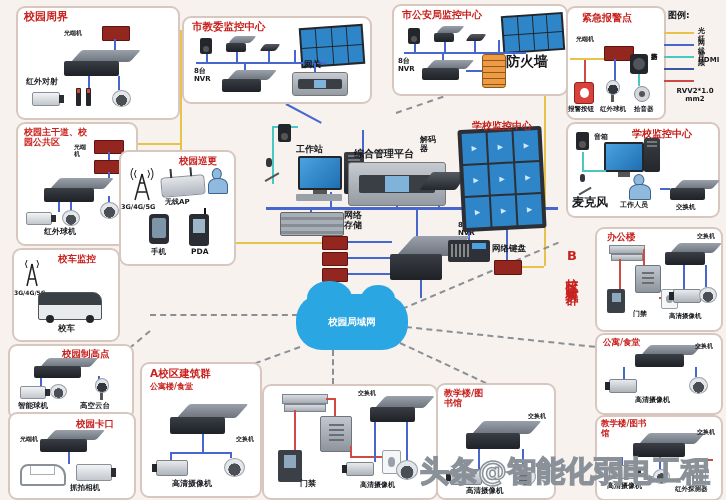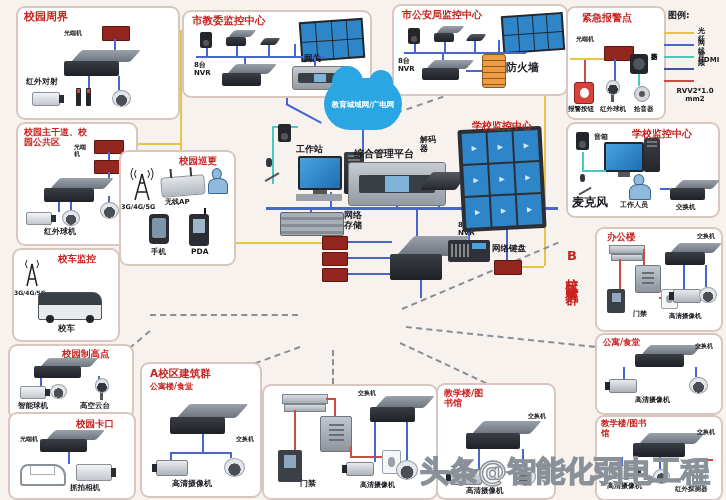--- a/index.html
+++ b/index.html
@@ -160,21 +160,21 @@
       </span>
     <span class="lb" style="left:8px;top:70px;font-size:8px">红外对射</span>
     <i class="w cb" style="left:70px;top:68px;width:2px;height:14px"></i>
     <i class="w cb" style="left:100px;top:68px;width:2px;height:14px"></i>
     <span class="bullet" style="left:14px;top:84px;width:26px;height:12px"></span>
     <span class="irbeam" style="left:58px;top:80px;width:5px;height:18px"></span>
     <span class="irbeam" style="left:68px;top:80px;width:5px;height:18px"></span>
     <span class="dome" style="left:94px;top:82px;width:17px;height:15px"></span>
   </div>
 
-  <div class="bx" style="left:182px;top:10px;width:186px;height:84px">
+  <div class="bx" style="left:182px;top:16px;width:186px;height:84px">
     <span class="lb rt" style="left:8px;top:3px;font-size:10.5px">市教委监控中心</span>
     <span class="spk" style="left:16px;top:20px;width:12px;height:16px"></span>
     <span class="iso" style="left:42px;top:18px;width:24px;height:16px">
         <b class="t"></b>
         <b class="f"></b>
       </span>
     <span class="flat" style="left:78px;top:26px;width:16px;height:7px"></span>
     <span class="tvs" style="left:116px;top:8px;width:60px;height:36px">
         <b></b>
         <b></b>
@@ -225,21 +225,21 @@
     <i class="w cb" style="left:80px;top:35px;width:2px;height:11px"></i>
     <i class="w cb" style="left:104px;top:34px;width:2px;height:12px"></i>
     <span class="lb" style="left:4px;top:52px;width:24px;font-size:7px">8台NVR</span>
     <span class="iso" style="left:28px;top:54px;width:44px;height:20px">
         <b class="t"></b>
         <b class="f"></b>
       </span>
     <i class="w cb" style="left:48px;top:48px;width:2px;height:6px"></i>
     <i class="w cb" style="left:72px;top:64px;width:16px;height:2px"></i>
     <span class="fw" style="left:88px;top:48px;width:22px;height:32px"></span>
-    <span class="lb" style="left:112px;top:56px;font-size:11px">防火墙</span>
+    <span class="lb" style="left:112px;top:48px;font-size:14px">防火墙</span>
   </div>
 
   <div class="bx" style="left:566px;top:6px;width:96px;height:110px">
     <span class="lb rt" style="left:14px;top:4px;font-size:10px">紧急报警点</span>
     <span class="lb" style="left:8px;top:28px;font-size:6px">光端机</span>
     <i class="w cy" style="left:2px;top:50px;width:34px;height:2px"></i>
     <span class="opt" style="left:36px;top:38px;width:28px;height:13px"></span>
     <span class="hornspk" style="left:62px;top:46px;width:18px;height:20px"></span>
     <span class="lb vt" style="left:82px;top:40px;font-size:6.5px;height:34px">扬声器</span>
     <i class="w cr" style="left:16px;top:52px;width:2px;height:22px"></i>
@@ -507,18 +507,18 @@
   <span class="opt" style="left:322px;top:268px;width:24px;height:12px"></span>
   <span class="iso" style="left:390px;top:236px;width:62px;height:44px">
       <b class="t"></b>
       <b class="f"></b>
     </span>
   <span class="lb" style="left:458px;top:222px;width:24px;font-size:7px">8台NVR</span>
   <span class="ctlkb" style="left:448px;top:240px;width:42px;height:22px"></span>
   <span class="lb" style="left:492px;top:244px;font-size:8.5px">网络键盘</span>
   <span class="opt" style="left:494px;top:260px;width:26px;height:13px"></span>
 
-  <div class="cloud" style="left:324px;top:78px;width:78px;height:52px;font-size:7.5px">
-    <span>教育城域网/广电网</span>
+  <div class="cloud" style="left:296px;top:294px;width:112px;height:56px;font-size:9.5px">
+    <span>校园局域网</span>
   </div>
 
   <div class="wm">头条@智能化弱电工程</div>
 </div>
 
 </body></html>

